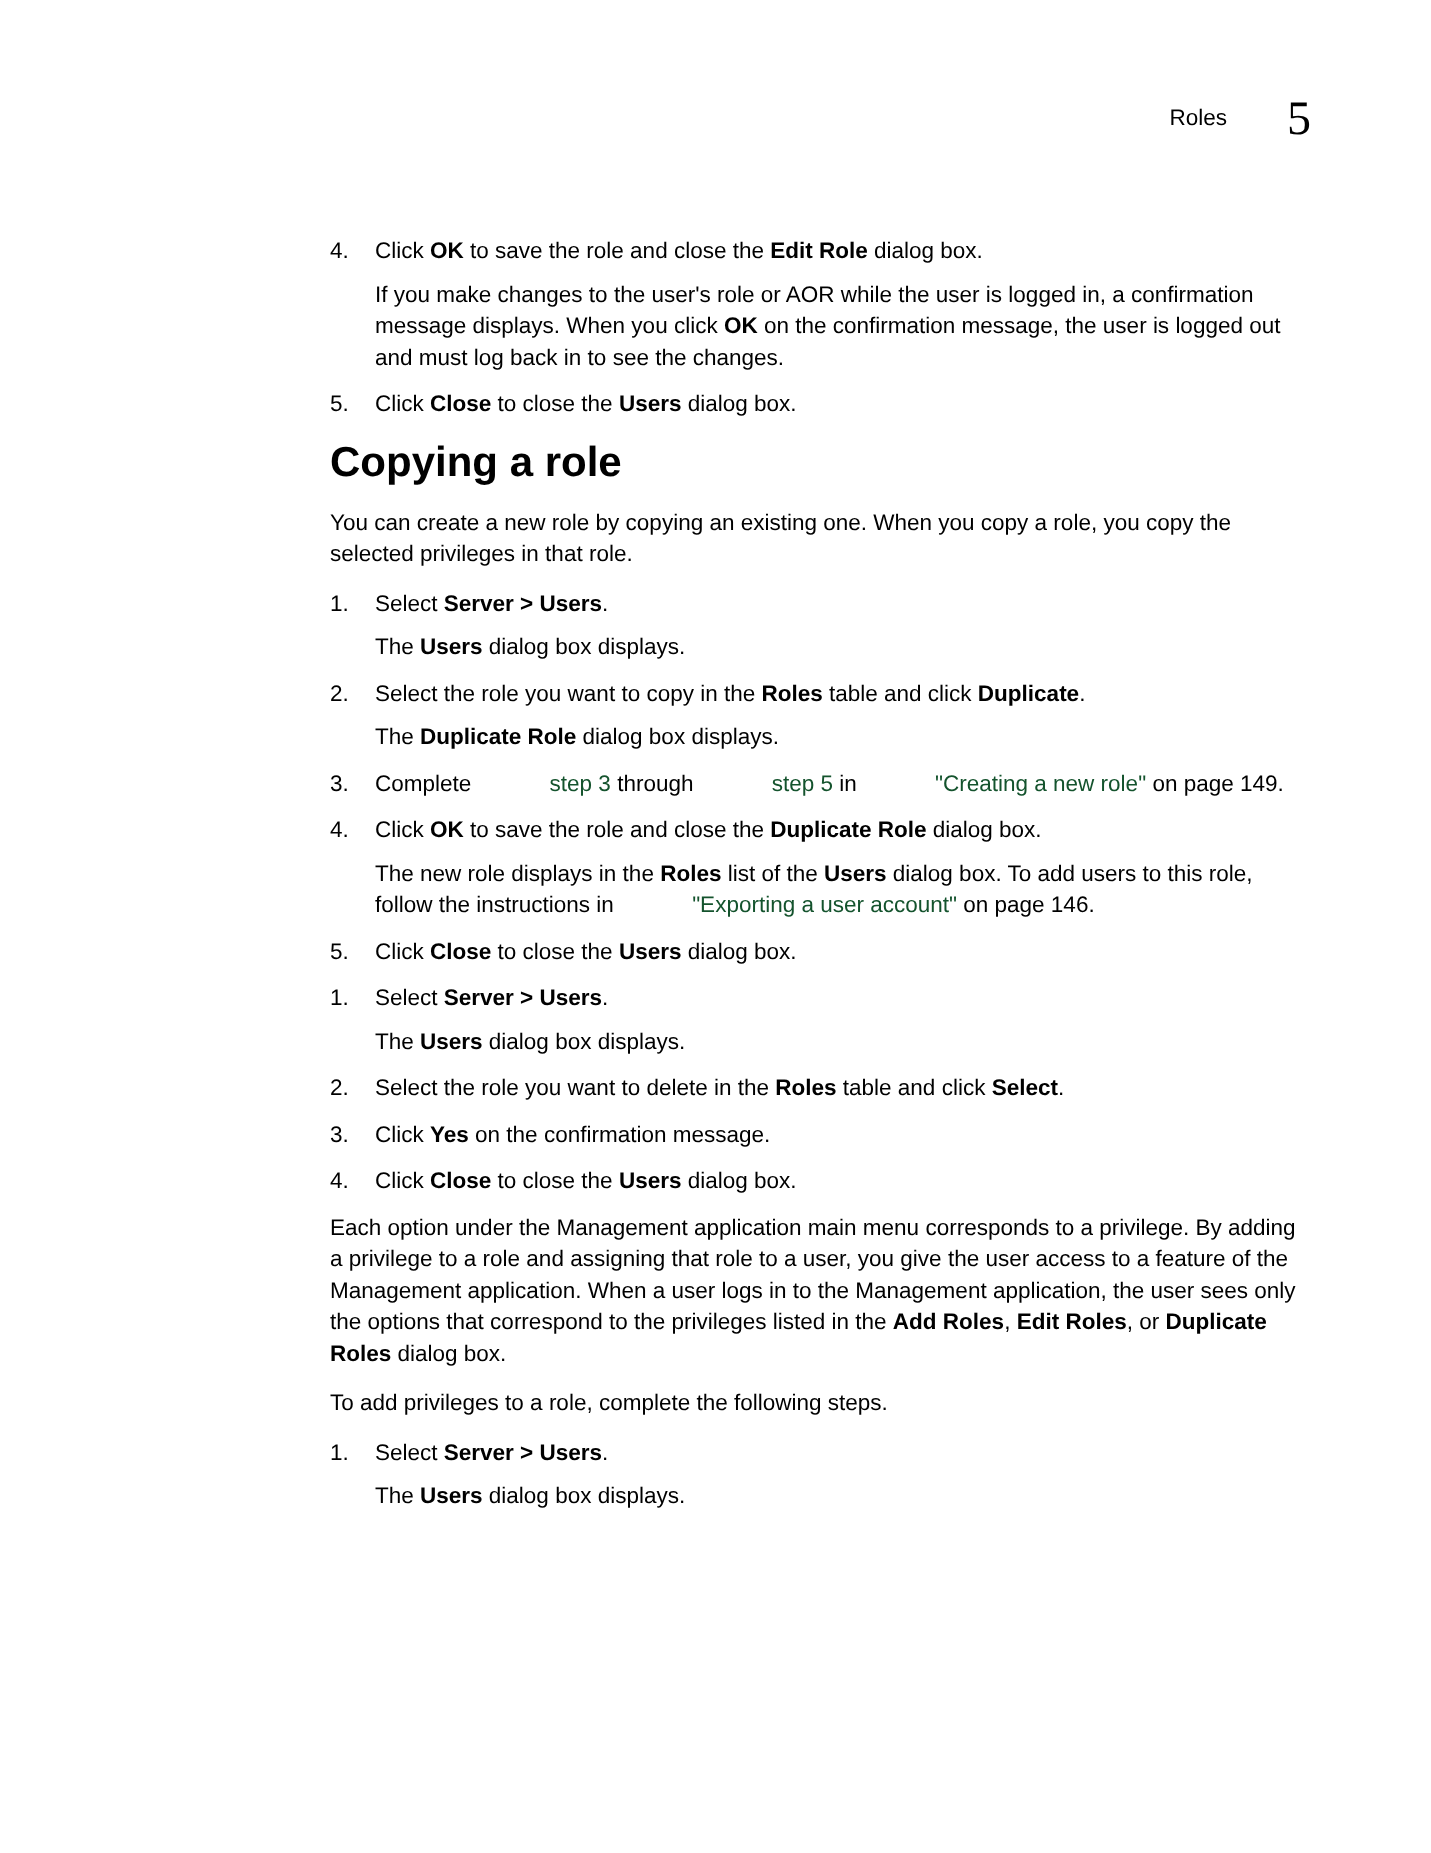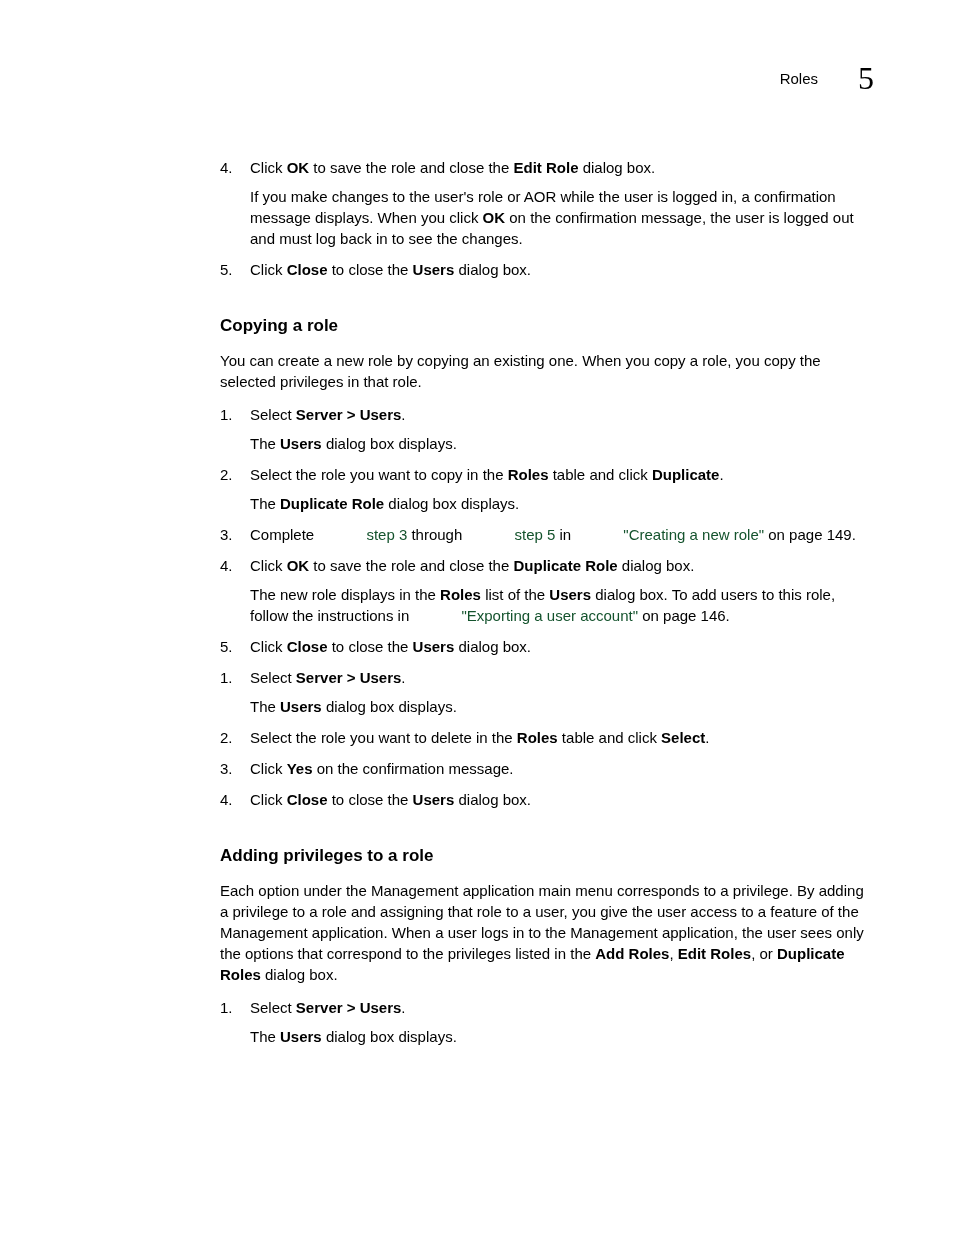--- a/index.html
+++ b/index.html
@@ -50,22 +50,22 @@
     content: counter(step) ".";
     position: absolute;
     left: 0;
   }
   ol.steps > li .sub {
     margin-top: 8px;
   }
   h2 {
     font-family: "Trebuchet MS", "Arial Narrow", Arial, sans-serif;
     font-weight: bold;
-    font-size: 17px;
-    margin-top: 36px;
+    font-size: 28px;
+    margin-top: 12px;
     margin-bottom: 14px;
     font-stretch: condensed;
   }
   p.body {
     font-size: 15px;
     line-height: 1.4;
     margin-bottom: 12px;
   }
   .b { font-weight: bold; }
   .link { color: #14532d; margin-left: 48px; }
@@ -97,20 +97,20 @@
       </div>
       <div class="section">
         <ol class="steps">
           <li><span>Select </span><span class="b">Server &gt; Users</span><span>.</span><div class="sub"><span>The </span><span class="b">Users</span><span> dialog box displays.</span></div></li>
           <li><span>Select the role you want to delete in the </span><span class="b">Roles</span><span> table and click </span><span class="b">Select</span><span>.</span></li>
           <li><span>Click </span><span class="b">Yes</span><span> on the confirmation message.</span></li>
           <li><span>Click </span><span class="b">Close</span><span> to close the </span><span class="b">Users</span><span> dialog box.</span></li>
         </ol>
       </div>
       <div class="section">
-        <h2>Adding privileges to a role</h2>
         <p class="body"><span>Each option under the Management application main menu corresponds to a privilege. By adding a privilege to a role and assigning that role to a user, you give the user access to a feature of the Management application. When a user logs in to the Management application, the user sees only the options that correspond to the privileges listed in the </span><span class="b">Add Roles</span><span>, </span><span class="b">Edit Roles</span><span>, or </span><span class="b">Duplicate Roles</span><span> dialog box.</span></p>
+        <p class="body"><span>To add privileges to a role, complete the following steps.</span></p>
         <ol class="steps">
           <li><span>Select </span><span class="b">Server &gt; Users</span><span>.</span><div class="sub"><span>The </span><span class="b">Users</span><span> dialog box displays.</span></div></li>
         </ol>
       </div>
     </div>
 </div>
 
 </body></html>

